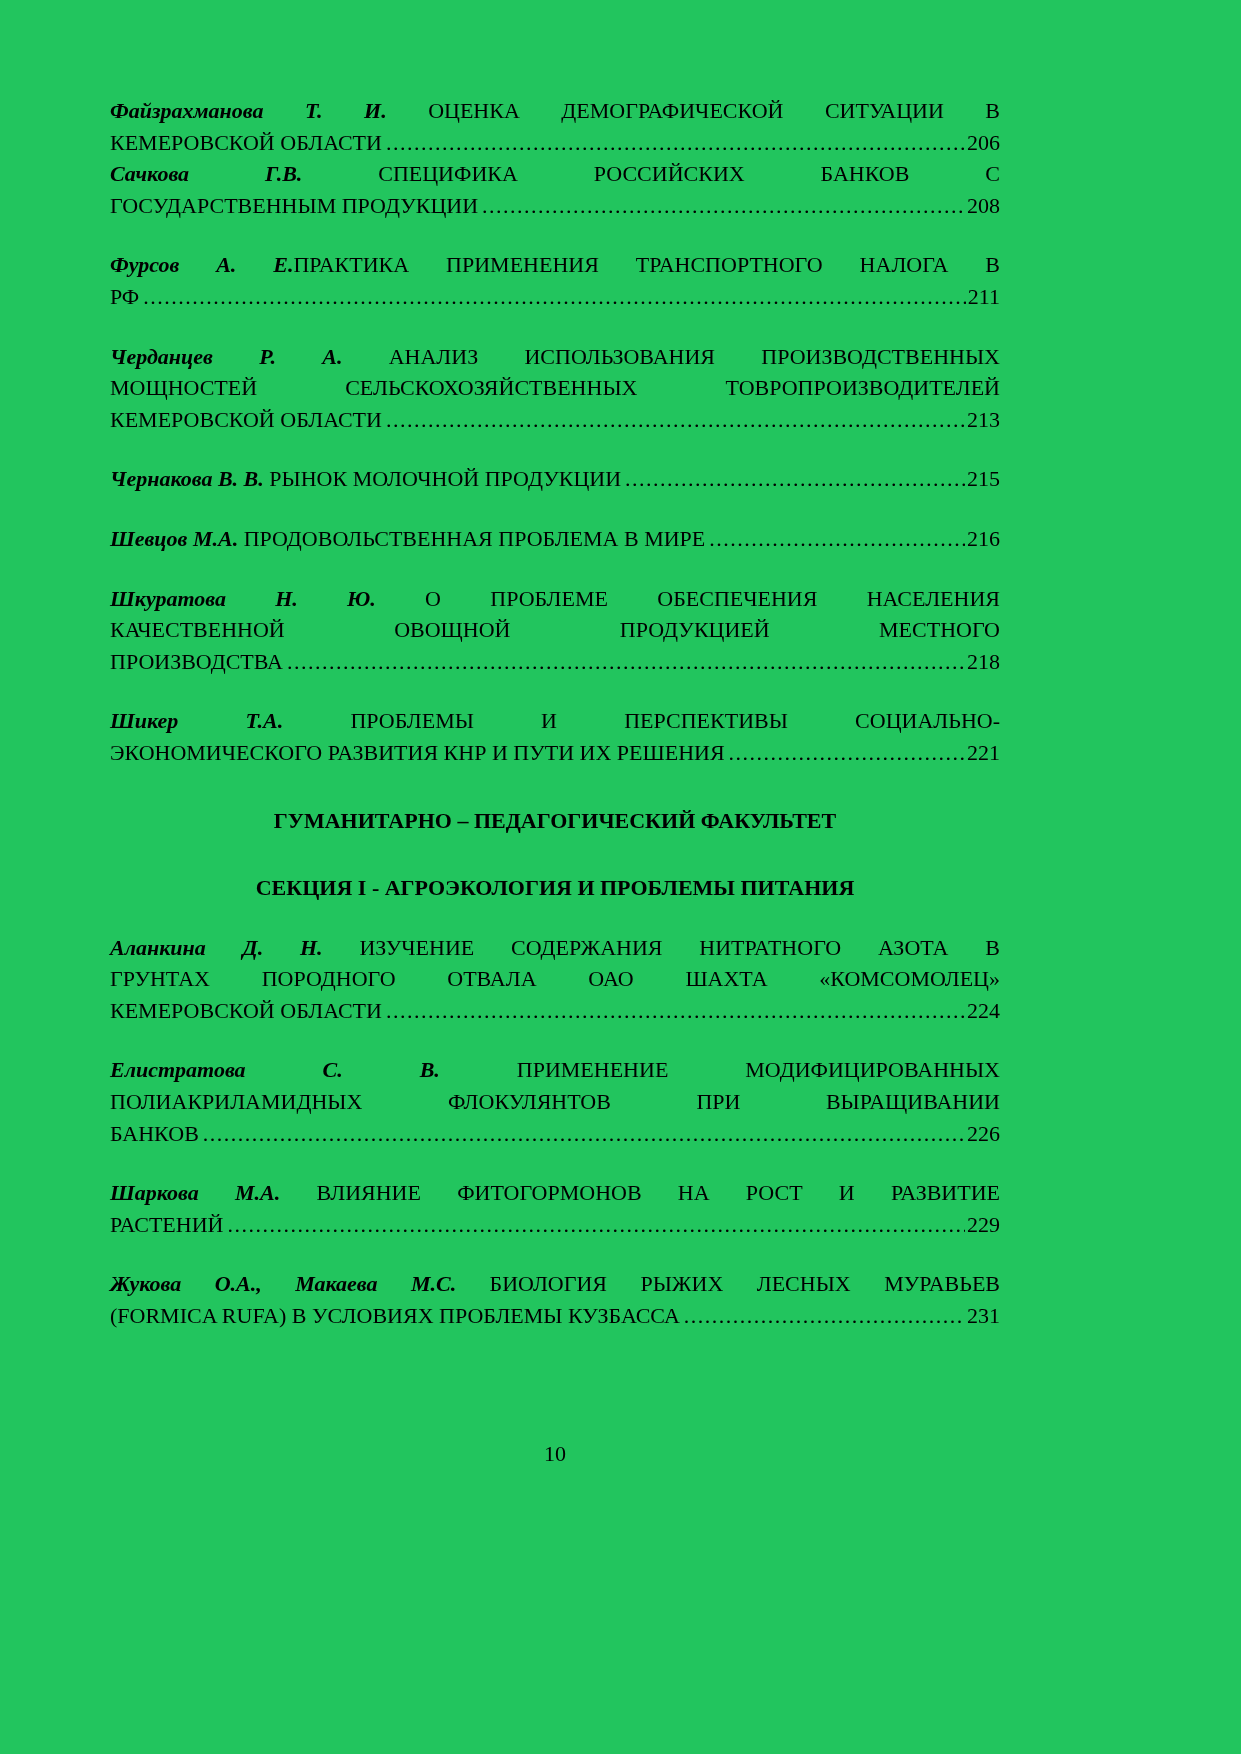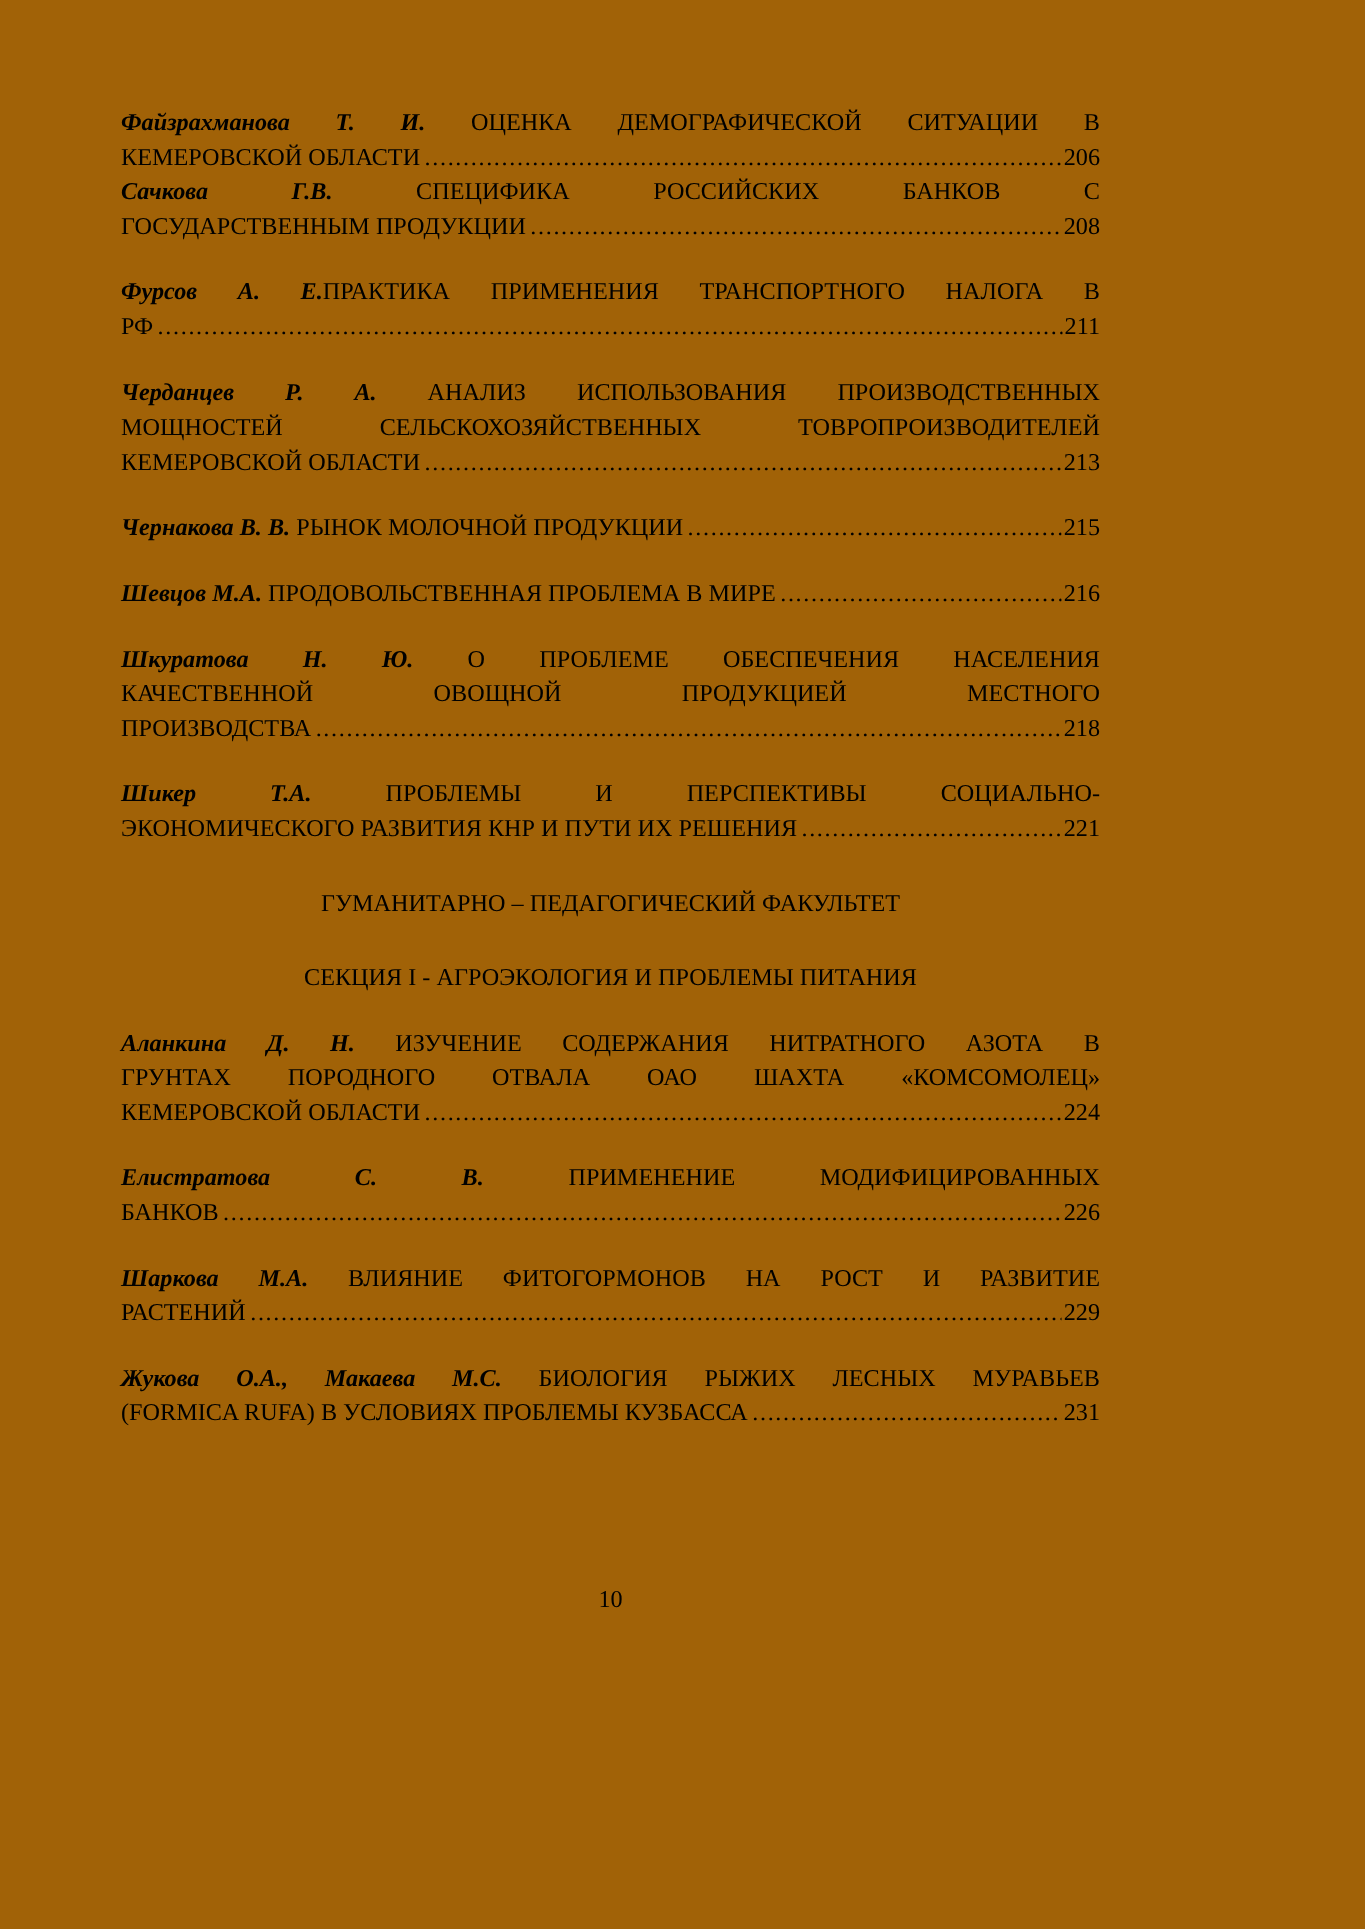--- a/index.html
+++ b/index.html
@@ -1,38 +1,38 @@
 <!DOCTYPE html>
 <html><head>
 <meta charset="utf-8">
 <style>
   * { box-sizing: border-box; }
   html, body { margin: 0; padding: 0; background: #ffffff; }
   .page {
     position: relative;
     width: 1241px;
     height: 1754px;
-    background: #a16207;
+    background: #22c55e;
     font-family: "Liberation Serif", "DejaVu Serif", serif;
     font-size: 22px;
     line-height: 31.6px;
     color: #000000;
     overflow: hidden;
   }
   .content {
     position: absolute;
     left: 110px;
     top: 95px;
     width: 890px;
   }
   .entry { margin-bottom: 28px; }
   .entry.tight { margin-bottom: 0; }
   .heading {
     margin-bottom: 28px;
-    font-weight: normal;
+    font-weight: bold;
     text-align: center;
     margin-top: 36px;
   }
   
   .jline {
     text-align: justify;
     text-align-last: justify;
   }
   
   .lline { display: flex; }
@@ -130,20 +130,21 @@
         <div class="jline"><span class="t"><span class="author">Аланкина Д. Н.</span> ИЗУЧЕНИЕ СОДЕРЖАНИЯ НИТРАТНОГО АЗОТА В</span></div>
         <div class="jline"><span class="t">ГРУНТАХ ПОРОДНОГО ОТВАЛА ОАО ШАХТА «КОМСОМОЛЕЦ»</span></div>
         <div class="lline">
           <span class="t">КЕМЕРОВСКОЙ ОБЛАСТИ</span>
           <span class="leader">............................................................................................................................................................................................................................</span>
           <span class="pg">224</span>
         </div>
       </div>
       <div class="entry">
         <div class="jline"><span class="t"><span class="author">Елистратова С. В.</span> ПРИМЕНЕНИЕ МОДИФИЦИРОВАННЫХ</span></div>
+        <div class="jline"><span class="t">ПОЛИАКРИЛАМИДНЫХ ФЛОКУЛЯНТОВ ПРИ ВЫРАЩИВАНИИ</span></div>
         <div class="lline">
           <span class="t">БАНКОВ</span>
           <span class="leader">............................................................................................................................................................................................................................</span>
           <span class="pg">226</span>
         </div>
       </div>
       <div class="entry">
         <div class="jline"><span class="t"><span class="author">Шаркова М.А.</span> ВЛИЯНИЕ ФИТОГОРМОНОВ НА РОСТ И РАЗВИТИЕ</span></div>
         <div class="lline">
           <span class="t">РАСТЕНИЙ</span>

